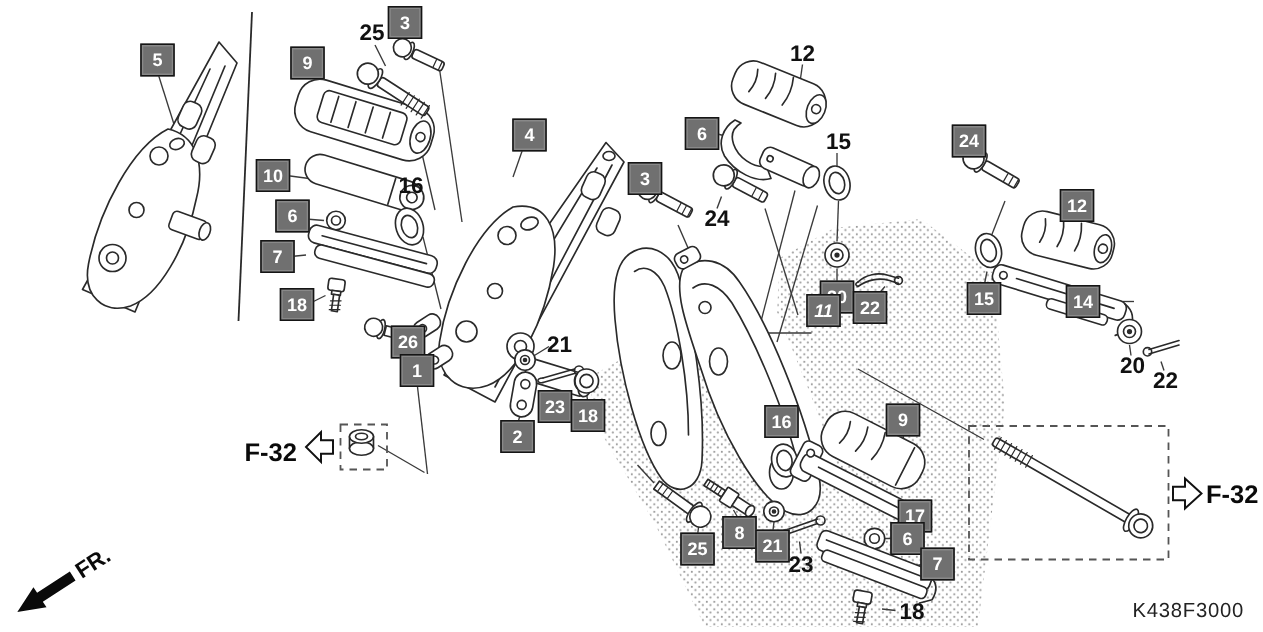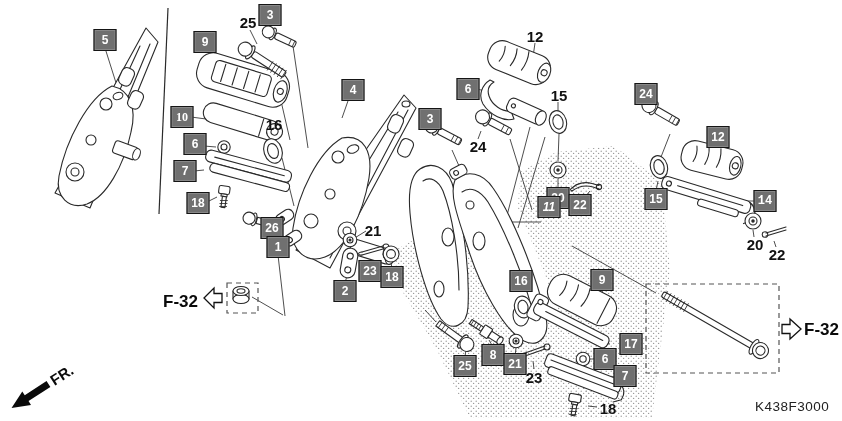--- a/index.html
+++ b/index.html
@@ -407,46 +407,46 @@
     <polygon points="8,396 26,388 26,392.5 52,392.5 52,399.5 26,399.5 26,404" fill="#0a0a0a"></polygon>
     <text class="fr" x="56" y="401">FR.</text>
   </g>
 </svg>
 
 <div id="callout-layer">
       <div class="callout boxed" style="left: 105px; top: 40px;">5</div>
       <div class="callout boxed" style="left: 270px; top: 15px;">3</div>
       <div class="callout boxed" style="left: 205px; top: 42px;">9</div>
       <div class="callout boxed" style="left: 353px; top: 90px;">4</div>
-      <div class="callout boxed" style="left: 182px; top: 117px; font-family: Liberation Serif, serif;">10</div>
+      <div class="callout boxed" style="left: 182px; top: 117px;">10</div>
       <div class="callout boxed" style="left: 195px; top: 144px;">6</div>
       <div class="callout boxed" style="left: 185px; top: 171px;">7</div>
       <div class="callout boxed" style="left: 198px; top: 203px;">18</div>
       <div class="callout boxed" style="left: 272px; top: 228px;">26</div>
       <div class="callout boxed" style="left: 278px; top: 247px;">1</div>
       <div class="callout boxed" style="left: 345px; top: 291px;">2</div>
       <div class="callout boxed" style="left: 370px; top: 271px;">23</div>
       <div class="callout boxed" style="left: 392px; top: 277px;">18</div>
       <div class="callout boxed" style="left: 430px; top: 119px;">3</div>
       <div class="callout boxed" style="left: 468px; top: 89px;">6</div>
       <div class="callout boxed" style="left: 558px; top: 198px;">20</div>
       <div class="callout boxed" style="left: 580px; top: 205px;">22</div>
       <div class="callout boxed" style="left: 549px; top: 207px; font-style: italic;">11</div>
       <div class="callout boxed" style="left: 521px; top: 281px;">16</div>
       <div class="callout boxed" style="left: 602px; top: 280px;">9</div>
-      <div class="callout boxed" style="left: 631px; top: 344px;">17</div>
+      <div class="callout boxed" style="left: 610px; top: 344px;">17</div>
       <div class="callout boxed" style="left: 605px; top: 359px;">6</div>
       <div class="callout boxed" style="left: 625px; top: 376px;">7</div>
       <div class="callout boxed" style="left: 465px; top: 366px;">25</div>
       <div class="callout boxed" style="left: 493px; top: 355px;">8</div>
       <div class="callout boxed" style="left: 515px; top: 364px;">21</div>
       <div class="callout boxed" style="left: 646px; top: 94px;">24</div>
       <div class="callout boxed" style="left: 718px; top: 137px;">12</div>
       <div class="callout boxed" style="left: 656px; top: 199px;">15</div>
-      <div class="callout boxed" style="left: 765px; top: 201px; font-family: Liberation Mono, monospace;">14</div>
+      <div class="callout boxed" style="left: 722px; top: 201px;">14</div>
       <div class="callout plain" style="left: 248px; top: 22px;">25</div>
       <div class="callout plain" style="left: 274px; top: 124px;">16</div>
       <div class="callout plain" style="left: 535px; top: 36px;">12</div>
       <div class="callout plain" style="left: 559px; top: 95px;">15</div>
       <div class="callout plain" style="left: 478px; top: 146px;">24</div>
       <div class="callout plain" style="left: 373px; top: 230px;">21</div>
       <div class="callout plain" style="left: 534px; top: 377px;">23</div>
       <div class="callout plain" style="left: 608px; top: 408px;">18</div>
       <div class="callout plain" style="left: 755px; top: 244px;">20</div>
       <div class="callout plain" style="left: 777px; top: 254px;">22</div>

